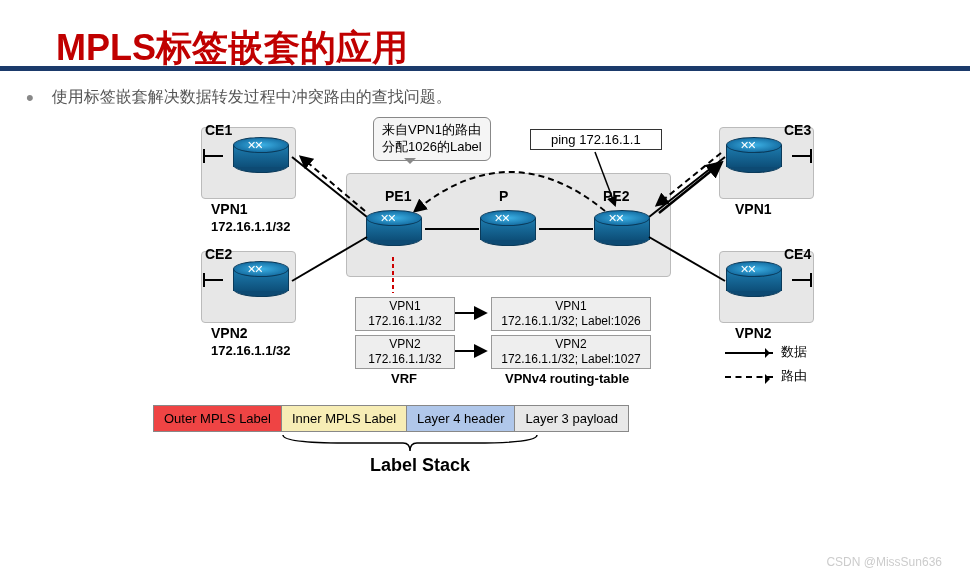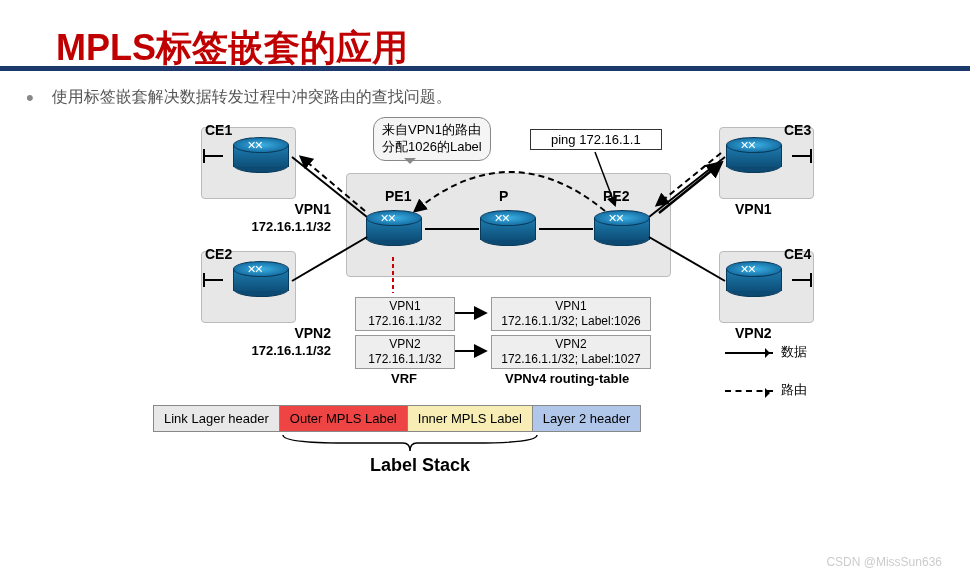--- a/index.html
+++ b/index.html
@@ -10,25 +10,25 @@
 .bullet{position:absolute;top:85px;left:26px;font-size:16px;color:#555}
 .bp{color:#888;margin-right:18px;font-size:22px;vertical-align:middle}
 .diag{position:absolute;top:115px;left:145px;width:720px;height:365px}
 .grp{position:absolute;background:#e7e7e7;border:1px solid #bbb;border-radius:4px}
 .router{position:absolute;width:68px;height:45px}
 .rtop{width:56px;height:16px;background:radial-gradient(ellipse at center,#3db2e6 0%,#1771a6 70%,#0d4f79 100%);border:1px solid #0a3a5a;border-radius:50%;position:absolute;top:0;left:6px;z-index:2}
 .rmid{width:56px;height:22px;background:linear-gradient(180deg,#1e7db0,#0d4f79);position:absolute;top:8px;left:6px;border-left:1px solid #0a3a5a;border-right:1px solid #0a3a5a}
 .rbot{width:56px;height:16px;background:#0d4a73;border:1px solid #0a3a5a;border-radius:50%;position:absolute;top:20px;left:6px}
 .rbase{width:68px;height:14px;background:#888;border-radius:50%;position:absolute;top:32px;left:0;z-index:-1}
 .ric{position:absolute;top:2px;left:20px;color:#fff;font-size:11px;z-index:3;letter-spacing:-2px}
-.lbl{position:absolute;font-size:14px;font-weight:700;color:#000;text-align:right;line-height:1.2}
+.lbl{position:absolute;font-size:14px;font-weight:700;color:#000;text-align:left;line-height:1.2}
 .sub{font-size:13px;font-weight:700}
 .stub{position:absolute;width:18px;height:2px;background:#000}
 .stub::before{content:'';position:absolute;left:-2px;top:-6px;width:2px;height:14px;background:#000}
-.callout{position:absolute;background:#f5f5f5;border:1px solid #888;border-radius:12px;padding:4px 8px;font-size:13px;line-height:1.3}
+.callout{position:absolute;background:#f5f5f5;border:1px solid #888;border-radius:6px;padding:4px 8px;font-size:13px;line-height:1.3}
 .callout::after{content:'';position:absolute;bottom:-10px;left:30px;border:6px solid transparent;border-top-color:#888}
 .ping{position:absolute;background:#fff;border:1px solid #333;padding:2px 20px;font-size:13px;font-weight:400}
 .vbox{position:absolute;background:#eee;border:1px solid #999;padding:1px 6px;font-size:12px;text-align:center;line-height:1.25}
 .vlbl{position:absolute;font-size:13px;font-weight:700}
 .legend{position:absolute;font-size:13px}
 .legline{display:inline-block;width:48px;height:2px;background:#000;vertical-align:middle;margin-right:8px;position:relative}
 .legline.dash{background:transparent;border-top:2px dashed #000}
 .legline::after{content:'';position:absolute;right:-2px;top:-4px;border:5px solid transparent;border-left-color:#000}
 .pkt{position:absolute;display:flex;border:1px solid #888;font-size:13px}
 .pkt>div{padding:5px 10px;border-right:1px solid #888;background:#e8e8e8}
@@ -154,28 +154,28 @@
 
 <div class="vbox" style="left:210px;top:182px;width:100px"><span>VPN1</span><br><span>172.16.1.1/32</span></div>
 <div class="vbox" style="left:210px;top:220px;width:100px"><span>VPN2</span><br><span>172.16.1.1/32</span></div>
 <div class="vbox" style="left:346px;top:182px;width:160px"><span>VPN1</span><br><span>172.16.1.1/32; Label:1026</span></div>
 <div class="vbox" style="left:346px;top:220px;width:160px"><span>VPN2</span><br><span>172.16.1.1/32; Label:1027</span></div>
 <div class="vlbl" style="left:246px;top:256px">VRF</div>
 <div class="vlbl" style="left:360px;top:256px">VPNv4 routing-table</div>
 
 <div class="legend" style="left:580px;top:228px">
  <div><span class="legline"></span><span>数据</span></div>
- <div style="margin-top:20px"><span class="legline dash"></span><span>路由</span></div>
+ <div style="margin-top:6px"><span class="legline dash"></span><span>路由</span></div>
 </div>
 
 <div class="pkt" style="left:8px;top:290px">
- <div>Link Lager header</div>
  <div class="outer">Outer MPLS Label</div>
  <div class="inner">Inner MPLS Label</div>
- <div class="l3h">Layer 2 header</div>
+ <div class="l3h">Layer 4 header</div>
+ <div>Layer 3 payload</div>
 </div>
 <svg style="position:absolute;left:136px;top:318px;width:258px;height:22px">
  <path d="M2 2 Q2 10 64 10 L122 10 Q129 10 129 18 Q129 10 136 10 L194 10 Q256 10 256 2" stroke="#000" fill="none" stroke-width="1.5"></path>
 </svg>
 <div class="brace" style="left:225px;top:340px">Label Stack</div>
 
 </div>
 
 <div class="wm">CSDN @MissSun636</div>
 

